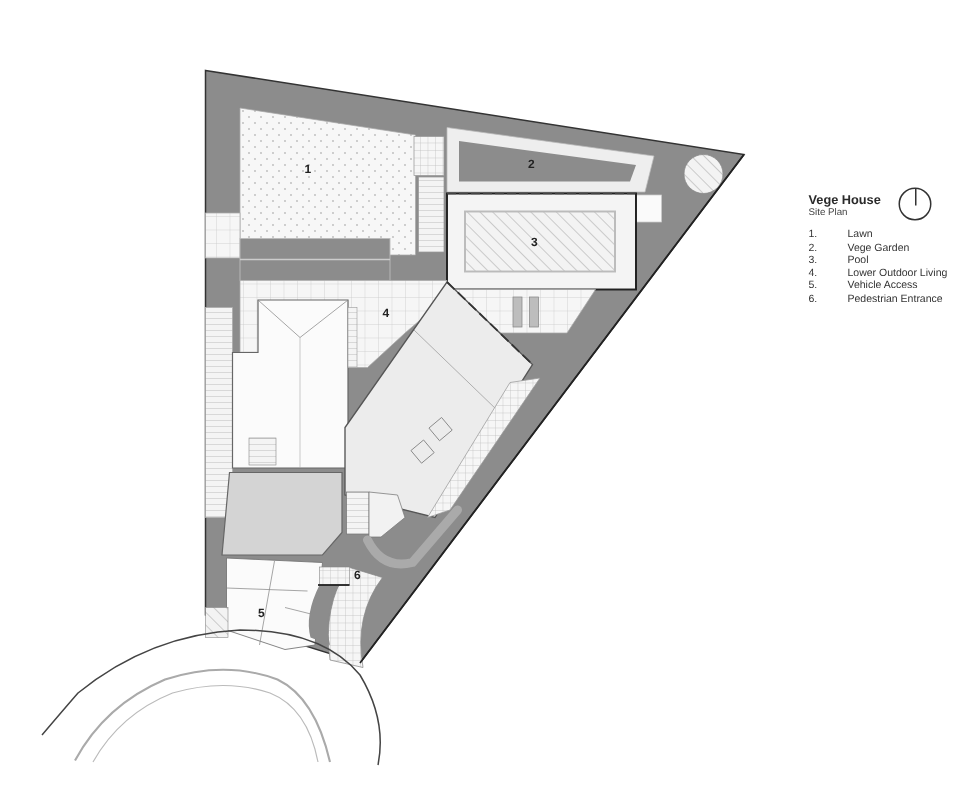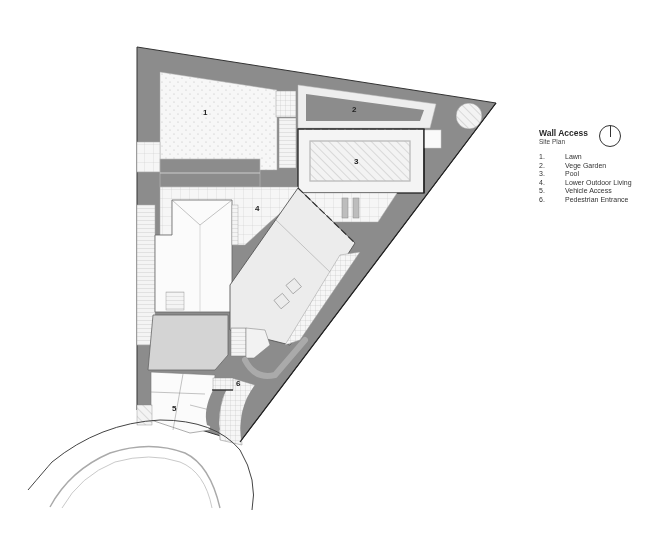--- a/index.html
+++ b/index.html
@@ -113,21 +113,21 @@
   <text class="zone-label" x="203" y="115">1</text>
   <text class="zone-label" x="352" y="112">2</text>
   <text class="zone-label" x="354" y="164">3</text>
   <text class="zone-label" x="255" y="211">4</text>
   <text class="zone-label" x="172" y="411">5</text>
   <text class="zone-label" x="236" y="386">6</text>
 </svg>
 
 <div class="north"></div>
 <div class="legend">
-  <div class="legend-title">Wall Access</div>
+  <div class="legend-title">Vege House</div>
   <div class="legend-sub">Site Plan</div>
   <ul class="legend-list">
     <li class="legend-item">
         <span class="legend-num">1.</span>
         <span>Lawn</span>
       </li>
     <li class="legend-item">
         <span class="legend-num">2.</span>
         <span>Vege Garden</span>
       </li>

